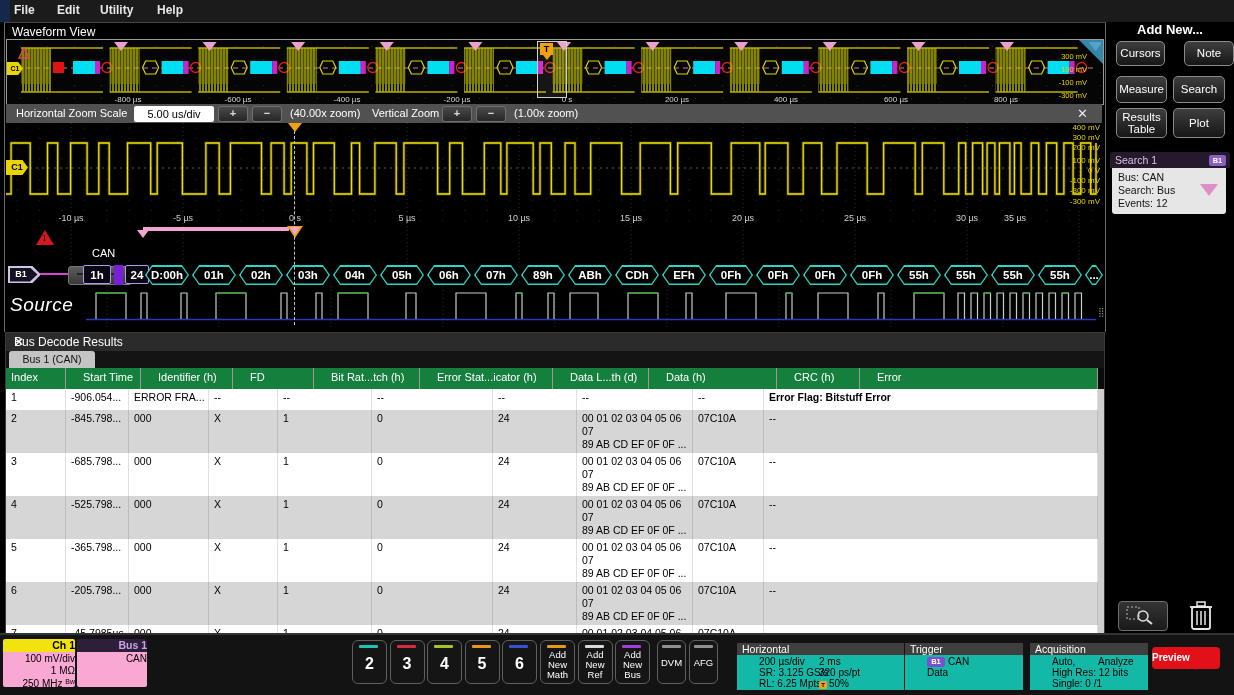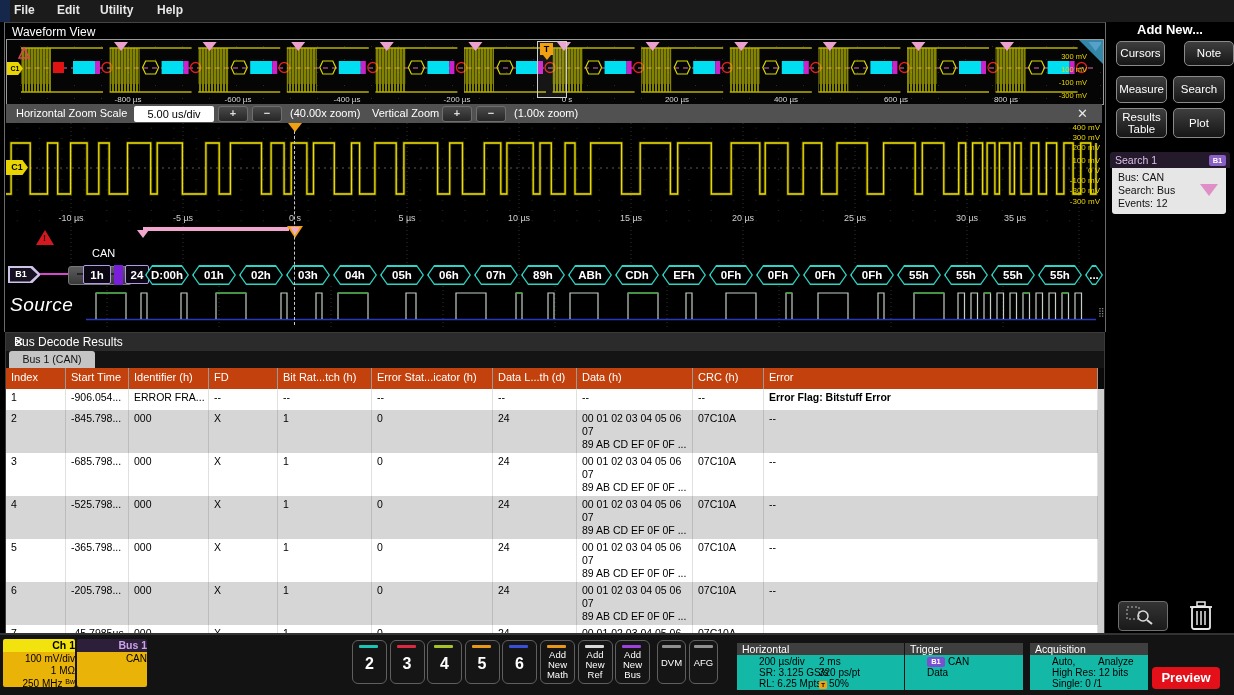--- a/index.html
+++ b/index.html
@@ -71,21 +71,21 @@
   #splitdots{left:1098px;top:310px;width:8px;height:24px;color:#888;font-size:9px;line-height:5px;letter-spacing:1px;}
   
   #rtable{left:5px;top:332px;width:1098px;height:303px;background:#0a0a0a;border:1px solid #3a3a3a;}
   #rt-title{position:absolute;left:0;top:0;width:100%;height:18px;background:#2b2b2b;}
   #rt-title span{position:absolute;left:8px;top:2px;font-size:12px;color:#fff;}
   #rt-close{position:absolute;right:14px;top:1px;font-size:13px;color:#ddd;}
   #rt-tabrow{position:absolute;left:0;top:18px;width:100%;height:17px;background:#141414;}
   #rt-tab{position:absolute;left:3px;top:0;width:86px;height:17px;background:#c4c4c4;color:#111;font-size:10.5px;
     text-align:center;line-height:17px;border-radius:3px 3px 0 0;}
   .rt-grid{display:grid;grid-template-columns:60px 63px 80px 69px 94px 121px 84px 116px 71px 1fr;}
-  #rt-head{position:absolute;left:0;top:35px;width:1092px;height:37px;background:#c2410c;}
+  #rt-head{position:absolute;left:0;top:35px;width:1092px;height:37px;background:#15803d;gap:12px;}
   #rt-head .cell{color:#fff;font-size:11px;padding:3px 0 0 5px;border-right:1px solid #999;overflow:hidden;white-space:nowrap;}
   #rt-body{position:absolute;left:0;top:56px;width:1092px;height:246px;overflow:hidden;background:#fff;}
   .rt-row .cell{color:#000;font-size:10.5px;line-height:1.22;padding:2px 0 0 5px;border-right:1px solid rgba(0,0,0,0.12);
     white-space:pre-line;overflow:hidden;}
   #rt-scroll{position:absolute;left:1092px;top:56px;width:6px;height:246px;background:#cfcfcf;}
   
   #sidebar{left:1106px;top:22px;width:128px;height:611px;background:#000;}
   #sb-title{position:absolute;left:0;top:0;width:100%;text-align:center;font-size:13px;font-weight:bold;color:#fff;}
   .sb-btn{position:absolute;background:linear-gradient(#3e3e3e,#161616);border:1px solid #8a8a8a;border-radius:5px;
     color:#fff;font-size:11.5px;display:flex;align-items:center;justify-content:center;text-align:center;white-space:pre-line;line-height:1.05;}
@@ -96,36 +96,36 @@
   #searchpanel-b{position:absolute;left:6px;top:146px;width:114px;height:46px;background:#e6e6e6;border-radius:0 0 3px 3px;}
   .sp-line{position:absolute;left:6px;font-size:10.5px;color:#111;}
   #sp-tri{position:absolute;right:8px;top:16px;border-left:9px solid transparent;border-right:9px solid transparent;border-top:12px solid #e08ec6;}
   #sb-zoombtn{position:absolute;left:12px;top:579px;width:48px;height:28px;background:linear-gradient(#343434,#1a1a1a);
     border:1px solid #6f6f6f;border-radius:4px;}
   #sb-trash{position:absolute;left:80px;top:576px;width:30px;height:34px;}
   
   #bottombar{left:0;top:633px;width:1234px;height:62px;background:#131313;border-top:2px solid #333;}
   .badge{position:absolute;top:4px;width:72px;height:48px;border-radius:2px;overflow:hidden;text-align:right;}
   .badge .hd{height:13px;font-size:10.5px;font-weight:bold;padding-left:4px;line-height:13px;}
-  .badge .bd{height:35px;background:#eab308;color:#000;font-size:10px;line-height:11.5px;padding:1px 0 0 4px;}
+  .badge .bd{height:35px;background:#f9a8d4;color:#000;font-size:10px;line-height:11.5px;padding:1px 0 0 4px;}
   .chbtn{position:absolute;top:5px;width:33px;height:42px;background:#151515;border:1px solid #5f5f5f;border-radius:6px;}
   .chbtn .cl{position:absolute;left:6px;top:4px;width:19px;height:3px;border-radius:1px;}
   .chbtn .num{position:absolute;left:0;top:14px;width:100%;text-align:center;color:#fff;font-size:16px;font-weight:bold;}
   .chbtn .lbl3{position:absolute;left:0;top:9px;width:100%;text-align:center;color:#fff;font-size:9.5px;line-height:10px;white-space:pre-line;}
   .chbtn .lbl1{position:absolute;left:0;top:16px;width:100%;text-align:center;color:#fff;font-size:9.5px;}
   .panel{position:absolute;top:8px;height:46px;}
   .panel .phd{height:12px;background:#3f3f3f;color:#fff;font-size:10.5px;line-height:12px;padding-left:5px;}
   .panel .pbd{position:relative;height:34px;background:#14b8a6;color:#000;font-size:10px;line-height:11px;padding:1px 0 0 22px;}
   .pcol2{position:absolute;left:82px;top:1px;font-size:10px;line-height:11px;}
   #trig-badge{display:inline-block;width:18px;height:10px;background:#7a4fd0;border-radius:2px;color:#fff;
     font-size:7.5px;font-weight:bold;text-align:center;line-height:10px;margin-right:3px;vertical-align:1px;}
   #hpos-icon{display:inline-block;width:8px;height:8px;background:#f0a012;border-radius:1px;color:#000;
     font-size:6px;font-weight:bold;text-align:center;line-height:8px;margin-right:2px;vertical-align:0px;}
   #previewbtn{position:absolute;left:1152px;top:12px;width:68px;height:22px;background:#e31019;border-radius:4px;
-    color:#fff;font-size:13px;font-weight:bold;text-align:center;line-height:22px;margin-top:20px;}
+    color:#fff;font-size:10px;font-weight:bold;text-align:left;line-height:22px;}
   .sup{font-size:7px;vertical-align:3px;}
 </style>
 </head>
 <body>
 
 <div id="screen">
 
   <div class="abs" id="menubar">
     <div class="abs" id="menucorner"></div>
     <div id="menu-items">

